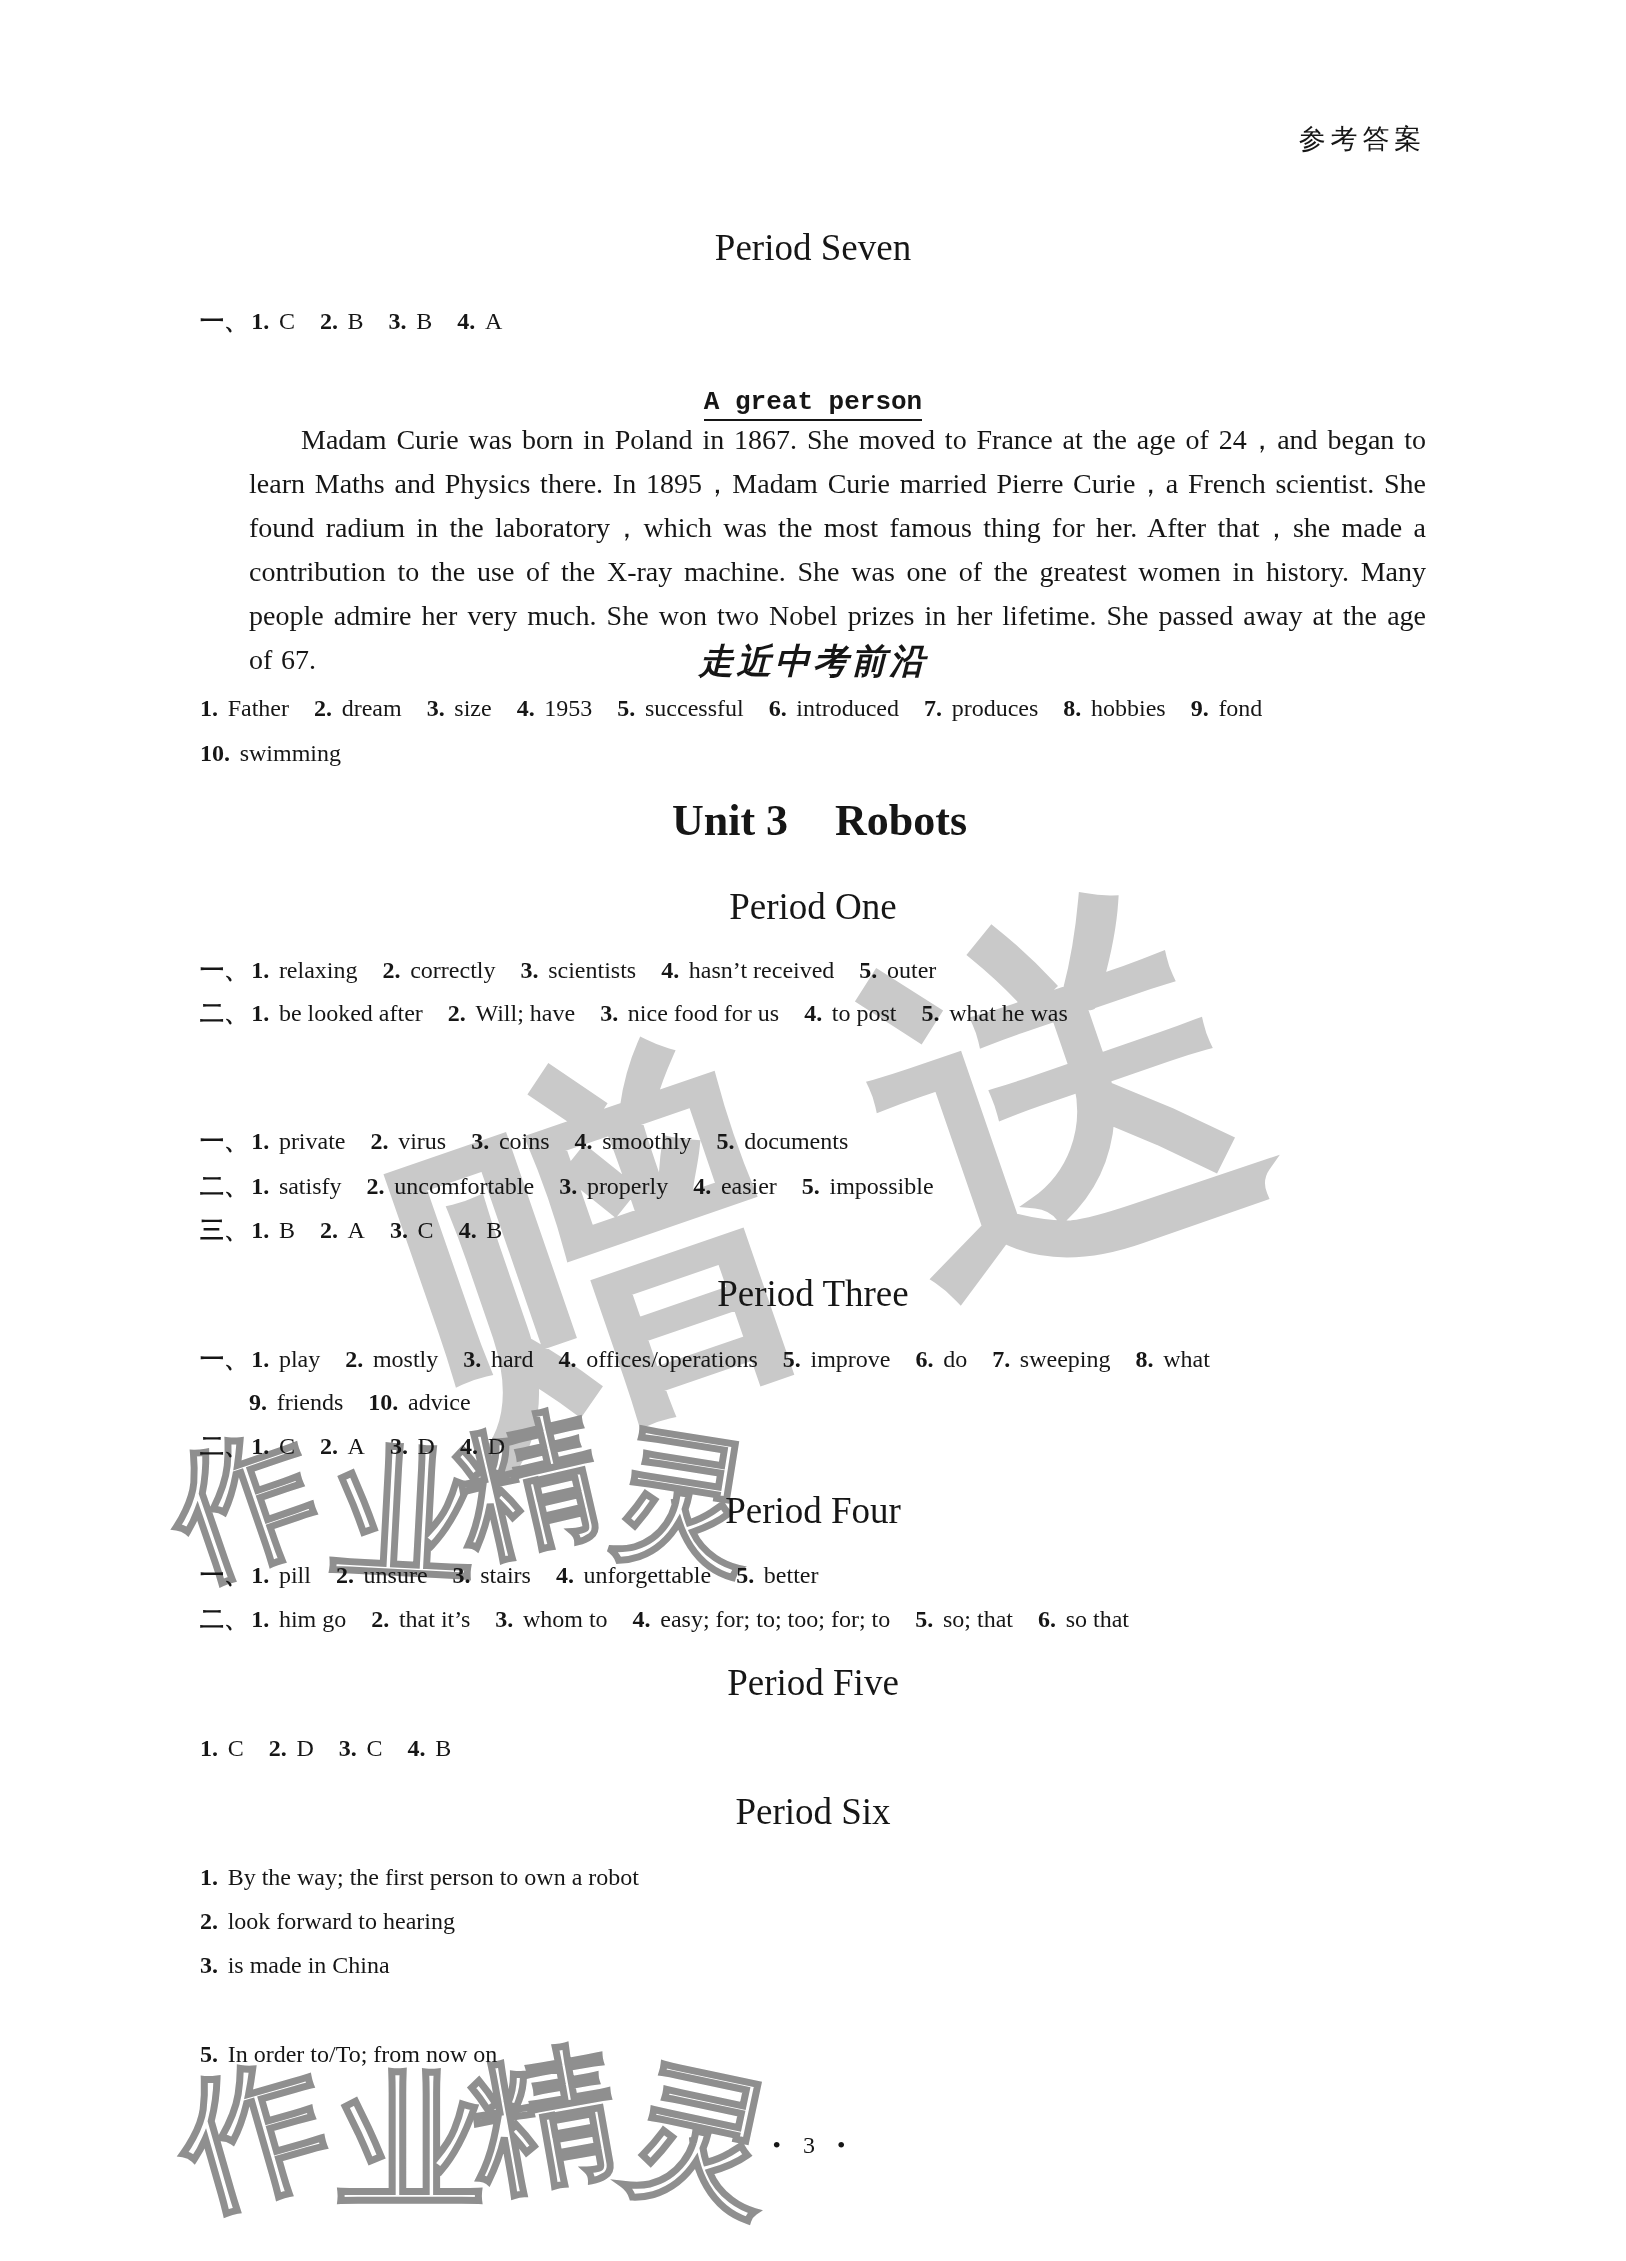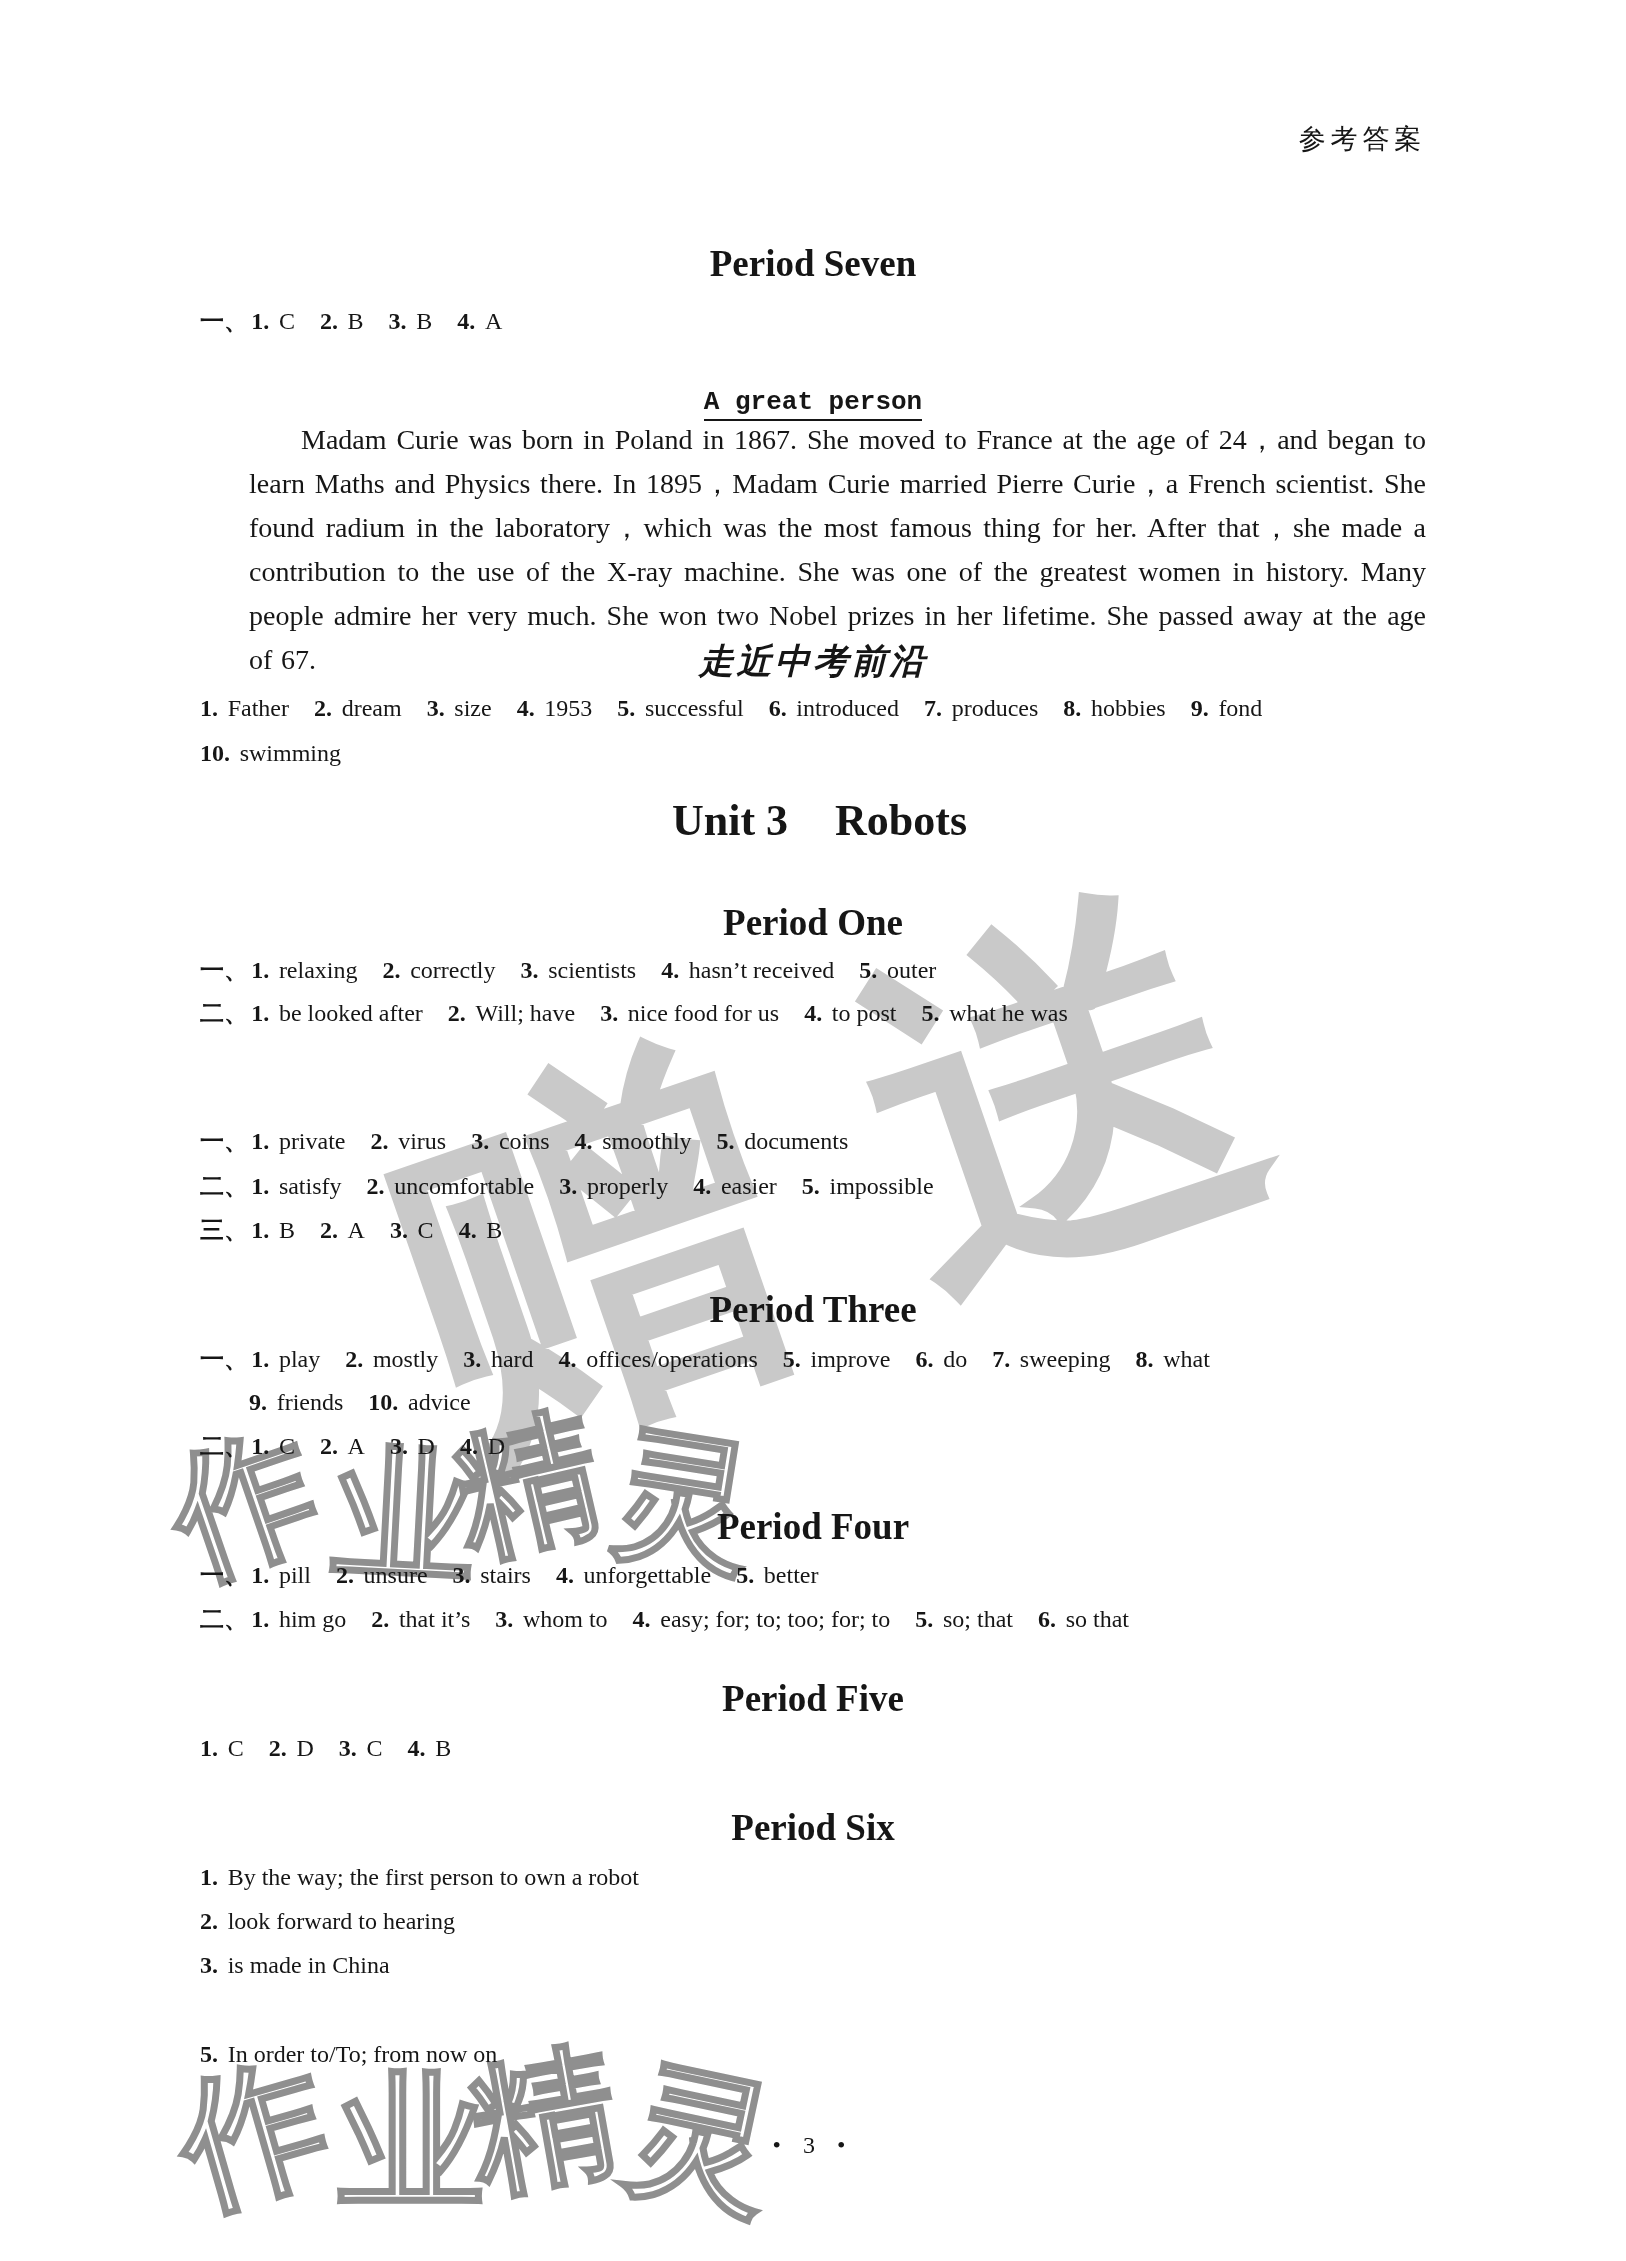--- a/index.html
+++ b/index.html
@@ -15,21 +15,21 @@
   .wm-layer{position:absolute;left:0;top:0;width:1626px;height:2261px;z-index:0;}
   .content{position:absolute;left:0;top:0;width:1626px;height:2261px;z-index:1;}
 
   .corner{
     position:absolute;top:122px;left:0;right:200px;
     height:35px;line-height:35px;
     text-align:right;font-size:27px;letter-spacing:4.8px;
   }
   .period-h{
     position:absolute;left:0;right:0;height:48px;line-height:48px;
-    text-align:center;font-size:37px;font-weight:bold;margin:16px;
+    text-align:center;font-size:37px;font-weight:normal;margin:0;
   }
   .unit-h{
     position:absolute;left:0;right:0;height:56px;line-height:56px;
     text-align:center;font-size:44px;font-weight:bold;margin:0;padding-left:13px;
   }
   .zh-h{
     position:absolute;left:0;right:0;height:47px;line-height:47px;
     text-align:center;font-size:35px;font-weight:bold;margin:0;letter-spacing:3.2px;font-style:italic;
   }
   .essay-title{

